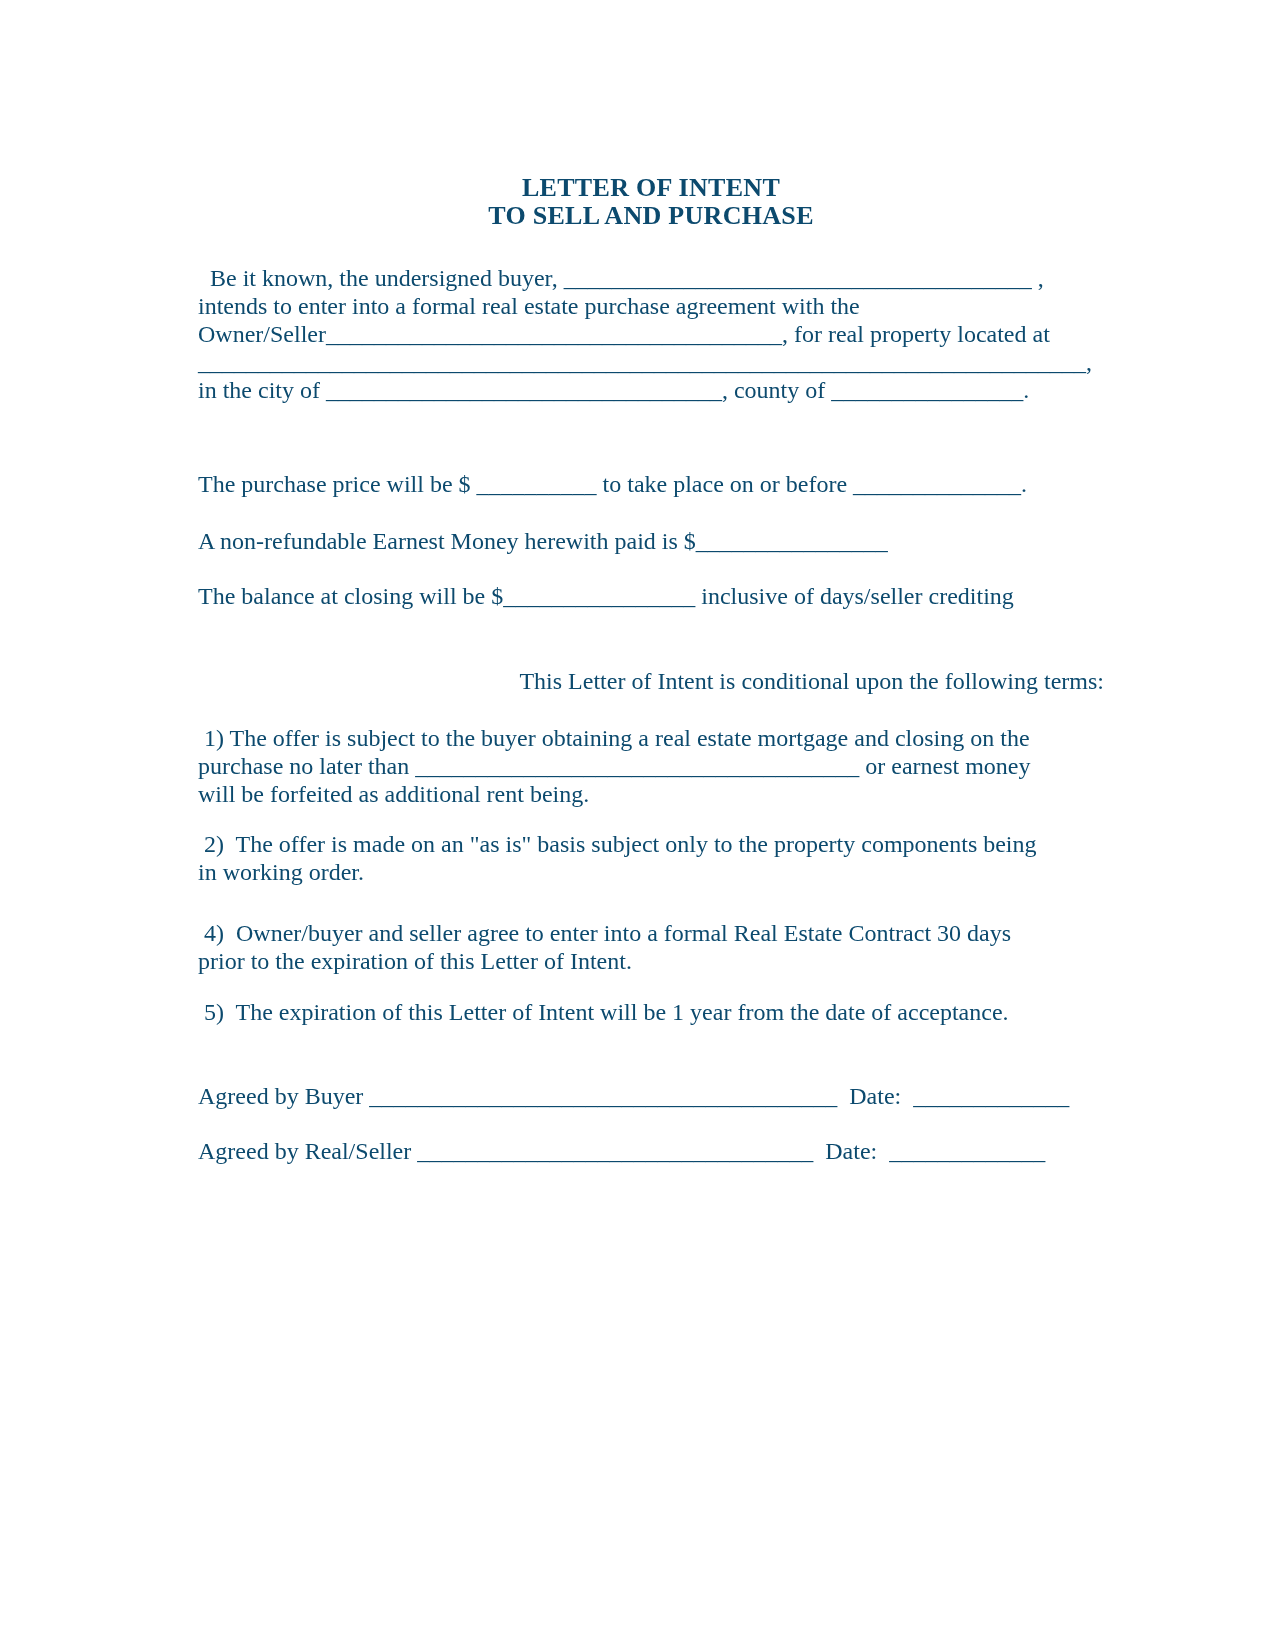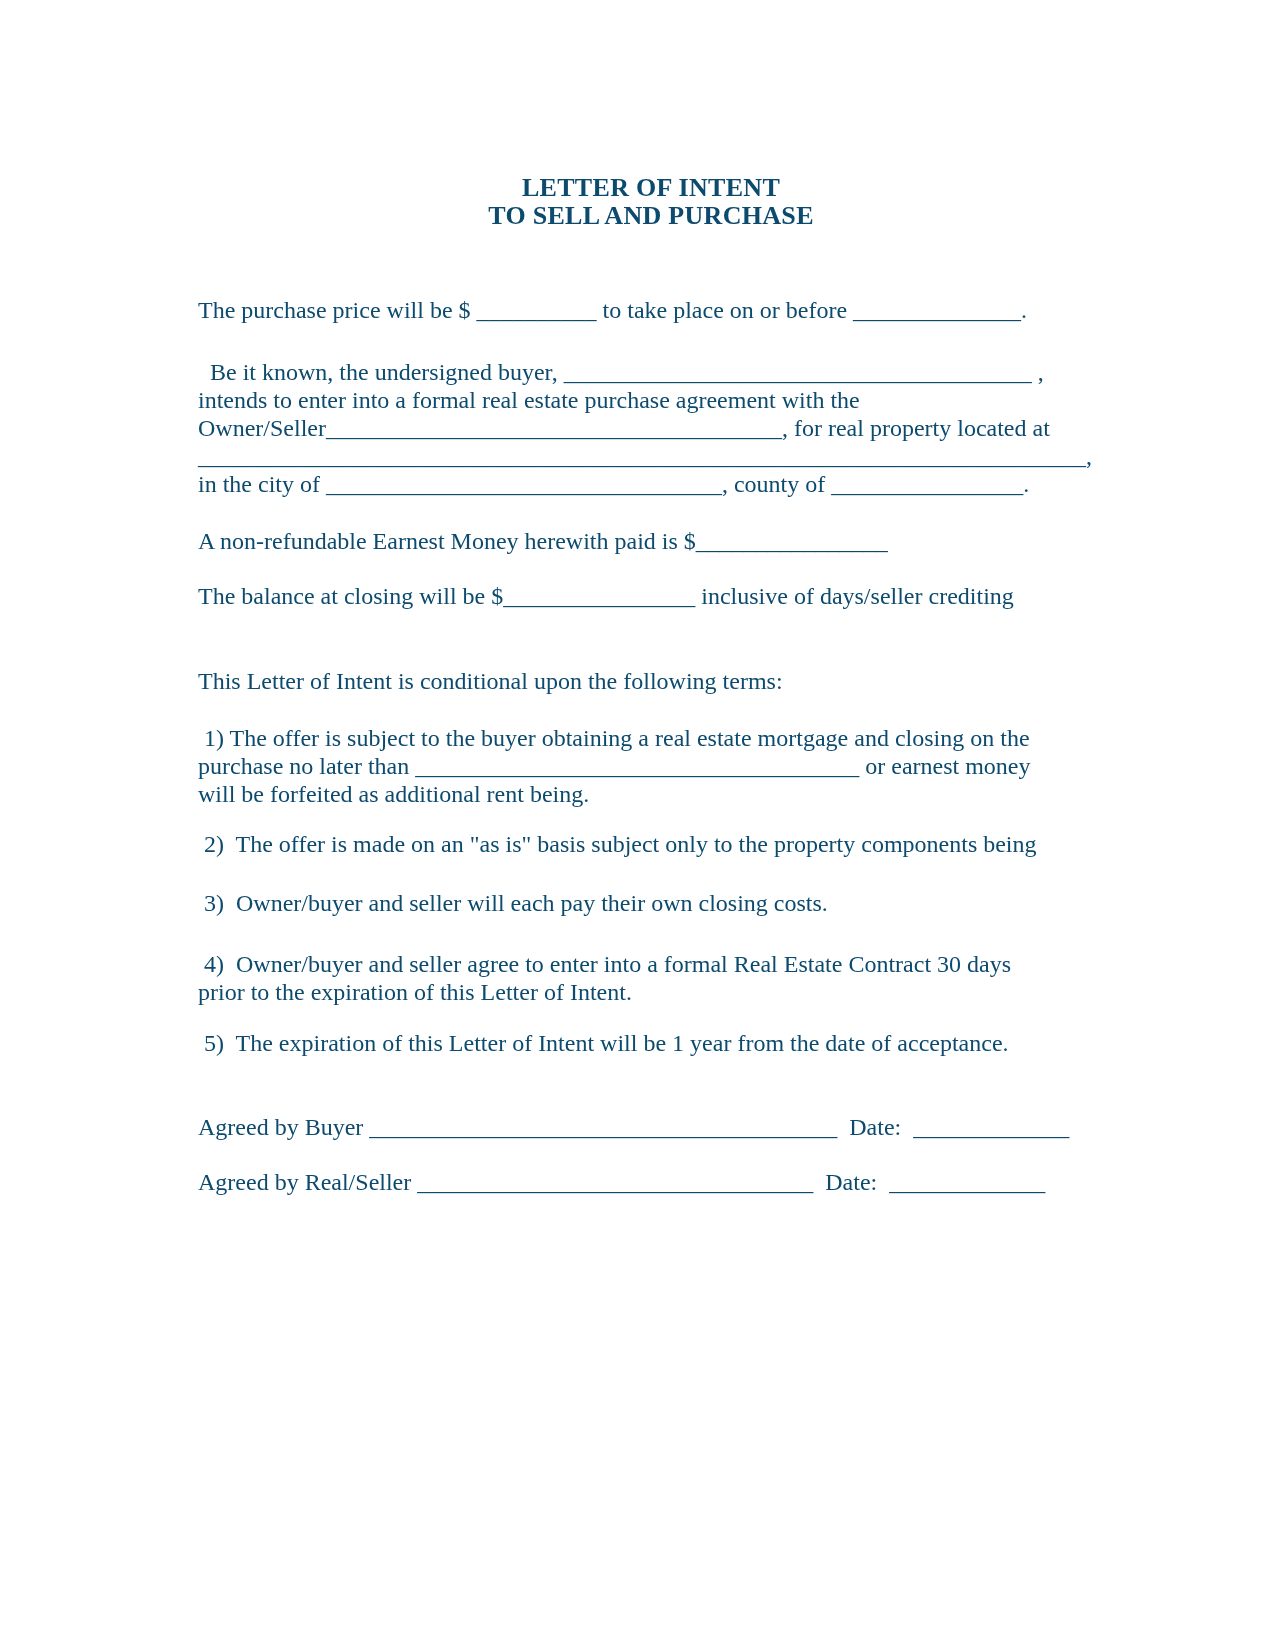--- a/index.html
+++ b/index.html
@@ -35,48 +35,48 @@
   .para { margin: 0; }
   .ln {
     white-space: pre;
     line-height: 28px;
   }
   .ln span { white-space: pre; }
   .mt34 { margin-top: 34px; }
   .mt66 { margin-top: 66px; }
   .mt29 { margin-top: 29px; }
   .mt27 { margin-top: 27px; }
-  .mt57 { margin-top: 57px; }
+  .mt57 { margin-top: 57px; text-align: right; }
   .mt22 { margin-top: 22px; }
   .mt31 { margin-top: 31px; }
   .mt33 { margin-top: 33px; }
   .mt23 { margin-top: 23px; }
   .mt56 { margin-top: 56px; font-family: Liberation Serif, serif; }
 </style>
 </head>
 <body>
 
 <div class="page">
   <div class="content">
 
     <div class="title">
       <div>LETTER OF INTENT</div>
       <div>TO SELL AND PURCHASE</div>
     </div>
 
-    <div class="para mt66">
-      <div class="ln"><span>The purchase price will be $ </span><span>__________</span><span> to take place on or before </span><span>______________</span><span>.</span></div>
-    </div>
-
     <div class="para mt34">
       <div class="ln"><span>  Be it known, the undersigned buyer, </span><span>_______________________________________</span><span> ,</span></div>
       <div class="ln"><span>intends to enter into a formal real estate purchase agreement with the</span></div>
       <div class="ln"><span>Owner/Seller</span><span>______________________________________</span><span>, for real property located at</span></div>
       <div class="ln"><span>__________________________________________________________________________</span><span>,</span></div>
       <div class="ln"><span>in the city of </span><span>_________________________________</span><span>, county of </span><span>________________</span><span>.</span></div>
+    </div>
+
+    <div class="para mt66">
+      <div class="ln"><span>The purchase price will be $ </span><span>__________</span><span> to take place on or before </span><span>______________</span><span>.</span></div>
     </div>
 
     <div class="para mt29">
       <div class="ln"><span>A non-refundable Earnest Money herewith paid is $</span><span>________________</span></div>
     </div>
 
     <div class="para mt27">
       <div class="ln"><span>The balance at closing will be $</span><span>________________</span><span> inclusive of days/seller crediting</span></div>
     </div>
 
@@ -85,25 +85,23 @@
     </div>
 
     <div class="para mt29">
       <div class="ln"><span> 1) The offer is subject to the buyer obtaining a real estate mortgage and closing on the</span></div>
       <div class="ln"><span>purchase no later than </span><span>_____________________________________</span><span> or earnest money</span></div>
       <div class="ln"><span>will be forfeited as additional rent being.</span></div>
     </div>
 
     <div class="para mt22">
       <div class="ln"><span> 2)  The offer is made on an "as is" basis subject only to the property components being</span></div>
+      <div class="ln"><span>in working order.</span></div>
     </div>
 
-    <div class="para mt31">
-      <div class="ln"><span> 3)  Owner/buyer and seller will each pay their own closing costs.</span></div>
-    </div>
 
     <div class="para mt33">
       <div class="ln"><span> 4)  Owner/buyer and seller agree to enter into a formal Real Estate Contract 30 days</span></div>
       <div class="ln"><span>prior to the expiration of this Letter of Intent.</span></div>
     </div>
 
     <div class="para mt23">
       <div class="ln"><span> 5)  The expiration of this Letter of Intent will be 1 year from the date of acceptance.</span></div>
     </div>
 

